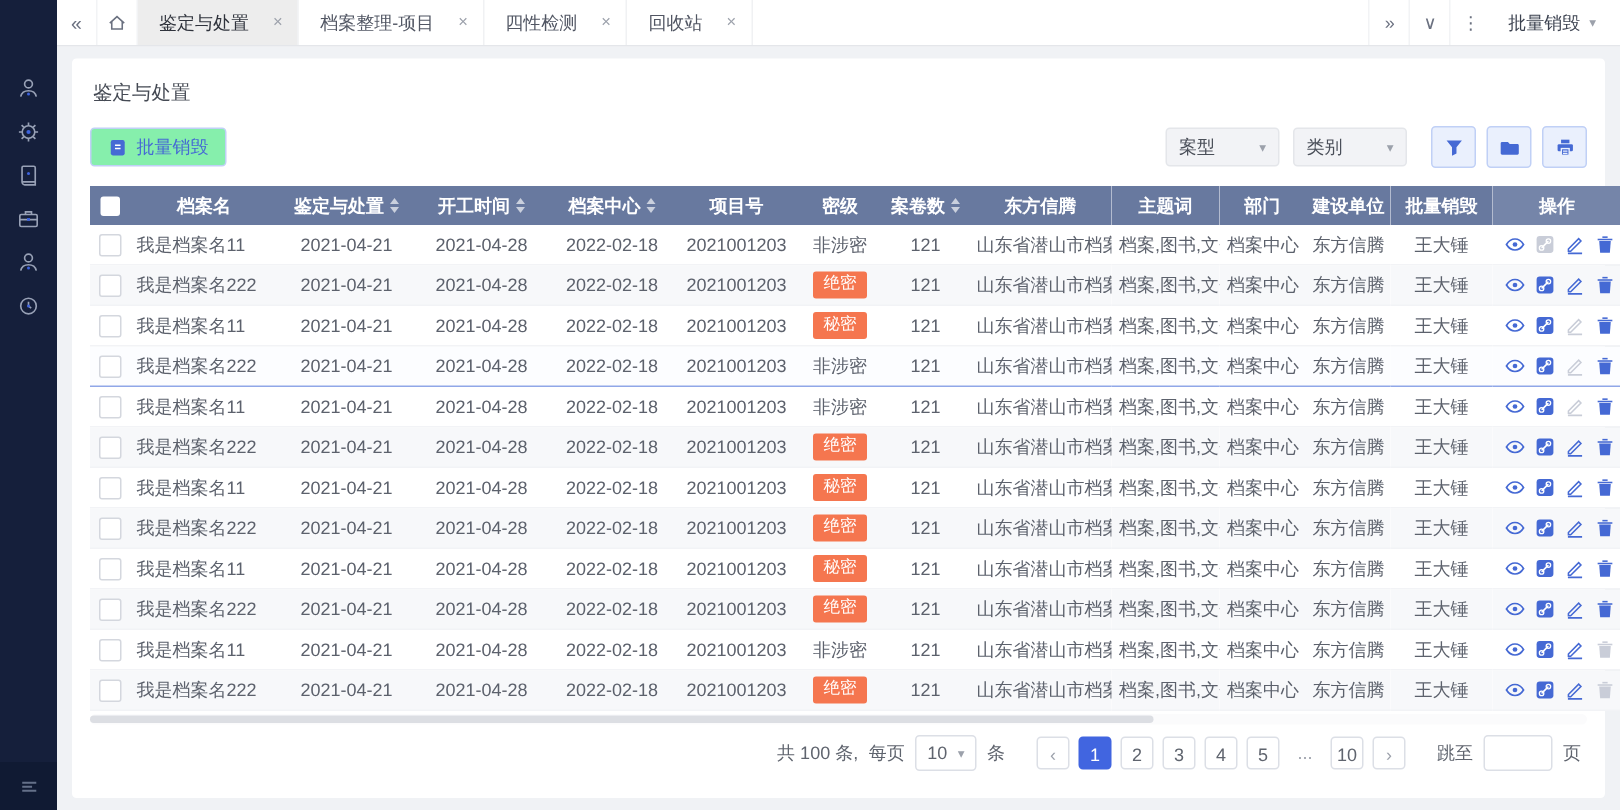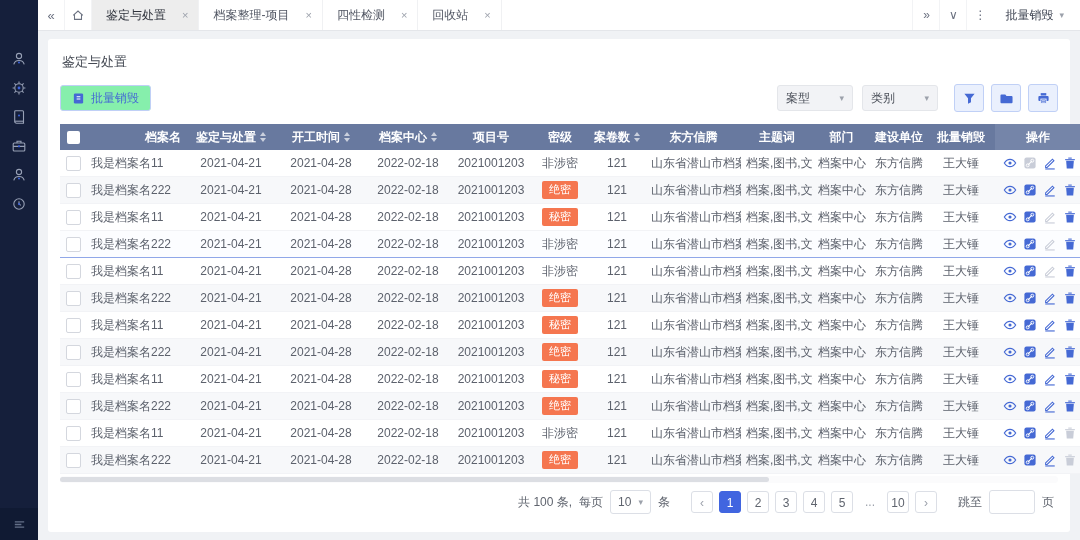--- a/index.html
+++ b/index.html
@@ -52,21 +52,21 @@
   .search input::placeholder{color:#c0c4cc;}
   .search .mag{position:absolute;left:7px;top:6px;width:13px;height:13px;}
   .icon-btn{width:28px;height:26px;display:inline-flex;align-items:center;justify-content:center;
             background:#eaf0fd;border:1px solid #c0d0f6;border-radius:3px;margin-left:7px;cursor:pointer;}
   .icon-btn svg{width:13px;height:13px;}
 
   
   table{width:100%;border-collapse:collapse;table-layout:fixed;font-size:12px;}
   thead th{background:#68799f;color:#fff;height:26px;font-weight:bold;font-size:12px;padding:0 5px;
            text-align:center;white-space:nowrap;overflow:hidden;}
-  thead th.c-name{text-align:right;}
+  thead th.c-name{text-align:center;}
   thead th.c-ops{background:#7585a9;}
   .sort{display:inline-flex;flex-direction:column;gap:2px;margin-left:4px;vertical-align:middle;}
   .sort i{display:block;width:0;height:0;border-left:3.5px solid transparent;border-right:3.5px solid transparent;}
   .sort .up{border-bottom:4px solid rgba(255,255,255,.65);}
   .sort .down{border-top:4px solid rgba(255,255,255,.65);}
   tbody td{height:26px;padding:0 5px;color:#5c616c;border-bottom:1px solid #f2f3f6;text-align:center;
            overflow:hidden;white-space:nowrap;background:#fff;}
   td.c-name{text-align:left;}
   tr.stripe td{background:#f7f8fa;}
   tr.hl td{background:#fcfdff;border-top:1px solid #90a7e8;border-bottom:1px solid #90a7e8;}

